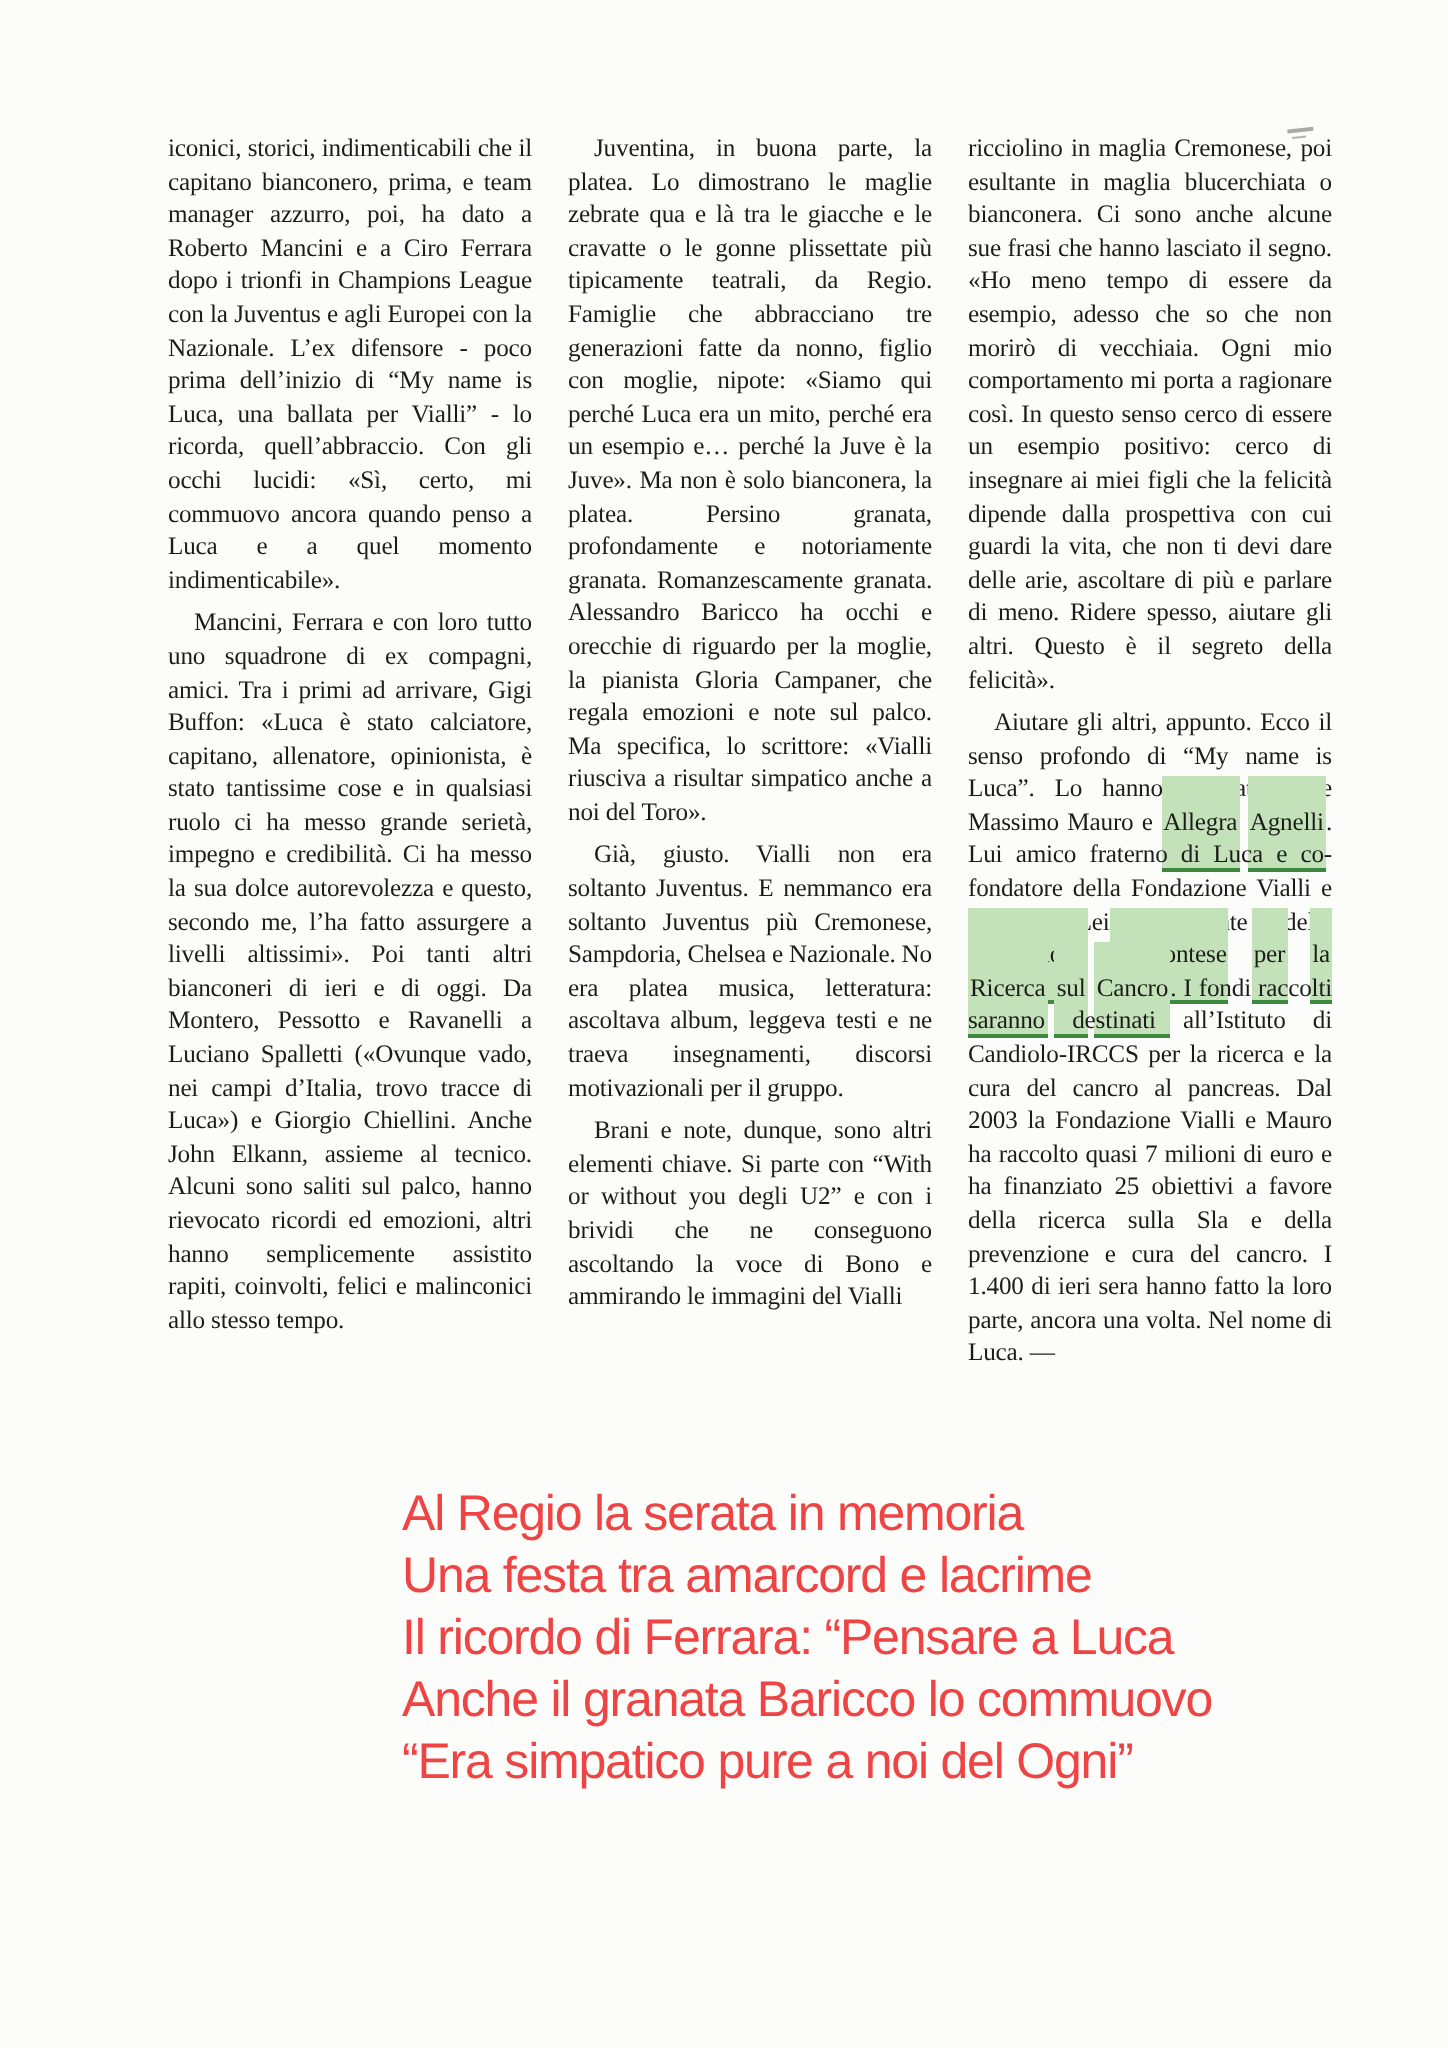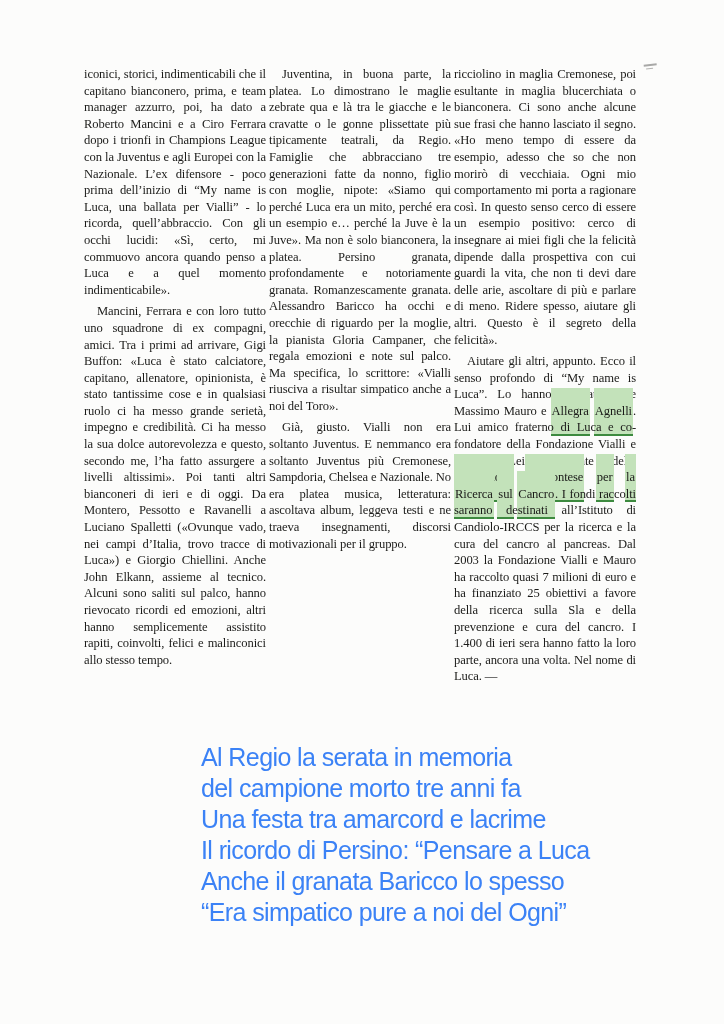--- a/index.html
+++ b/index.html
@@ -13,21 +13,21 @@
     overflow: hidden;
     font-family: "Liberation Serif", serif;
     color: var(--ink, #1b1b19);
   }
   .columns {
     position: absolute;
     left: 84px;
     top: 66px;
     width: 580px;
     display: flex;
-    gap: 3px;
+    gap: 18px;
   }
   .col {
     width: 182px;
     flex: 0 0 182px;
     font-size: 12.6px;
     line-height: 16.6px;
     text-align: justify;
     hyphens: auto;
     -webkit-hyphens: auto;
     letter-spacing: -0.1px;
@@ -39,21 +39,21 @@
     border-bottom: 2px solid var(--hl-line, #3d8a3f);
     padding: 16px 1px;
   }
   .headline {
     position: absolute;
     left: 201px;
     top: 742px;
     width: 345px;
     font-family: "Liberation Sans", sans-serif;
     font-weight: 500;
-    color: #3b82f6;
+    color: #ef4444;
     font-size: 25px;
     line-height: 31px;
     letter-spacing: -0.6px;
   }
   .headline-line { white-space: nowrap; }
   .artifact {
     position: absolute;
     left: 644px;
     top: 64px;
     width: 13px;
@@ -78,31 +78,31 @@
 <div class="page">
 
   <div class="columns">
     <div class="col" lang="it">
         <p class="para"><span>iconici, storici, indimenticabili che il capitano bianconero, prima, e team manager azzurro, poi, ha dato a Roberto Mancini e a Ciro Ferrara dopo i trionfi in Champions League con la Juventus e agli Europei con la Nazionale. L’ex difensore - poco prima dell’inizio di “My name is Luca, una ballata per Vialli” - lo ricorda, quell’abbraccio. Con gli occhi lucidi: «Sì, certo, mi commuovo ancora quando penso a Luca e a quel momento indimenticabile».</span></p>
         <p class="para indent"><span>Mancini, Ferrara e con loro tutto uno squadrone di ex compagni, amici. Tra i primi ad arrivare, Gigi Buffon: «Luca è stato calciatore, capitano, allenatore, opinionista, è stato tantissime cose e in qualsiasi ruolo ci ha messo grande serietà, impegno e credibilità. Ci ha messo la sua dolce autorevolezza e questo, secondo me, l’ha fatto assurgere a livelli altissimi». Poi tanti altri bianconeri di ieri e di oggi. Da Montero, Pessotto e Ravanelli a Luciano Spalletti («Ovunque vado, nei campi d’Italia, trovo tracce di Luca») e Giorgio Chiellini. Anche John Elkann, assieme al tecnico. Alcuni sono saliti sul palco, hanno rievocato ricordi ed emozioni, altri hanno semplicemente assistito rapiti, coinvolti, felici e malinconici allo stesso tempo.</span></p>
       </div>
     <div class="col" lang="it">
         <p class="para indent"><span>Juventina, in buona parte, la platea. Lo dimostrano le maglie zebrate qua e là tra le giacche e le cravatte o le gonne plissettate più tipicamente teatrali, da Regio. Famiglie che abbracciano tre generazioni fatte da nonno, figlio con moglie, nipote: «Siamo qui perché Luca era un mito, perché era un esempio e… perché la Juve è la Juve». Ma non è solo bianconera, la platea. Persino granata, profondamente e notoriamente granata. Romanzescamente granata. Alessandro Baricco ha occhi e orecchie di riguardo per la moglie, la pianista Gloria Campaner, che regala emozioni e note sul palco. Ma specifica, lo scrittore: «Vialli riusciva a risultar simpatico anche a noi del Toro».</span></p>
         <p class="para indent"><span>Già, giusto. Vialli non era soltanto Juventus. E nemmanco era soltanto Juventus più Cremonese, Sampdoria, Chelsea e Nazionale. No era platea musica, letteratura: ascoltava album, leggeva testi e ne traeva insegnamenti, discorsi motivazionali per il gruppo.</span></p>
+        <p class="para indent"><span>Brani e note, dunque, sono altri elementi chiave. Si parte con “With or without you degli U2” e con i brividi che ne conseguono ascoltando la voce di Bono e ammirando le immagini del Vialli</span></p>
       </div>
     <div class="col" lang="it">
         <p class="para"><span>ricciolino in maglia Cremonese, poi esultante in maglia blucerchiata o bianconera. Ci sono anche alcune sue frasi che hanno lasciato il segno. «Ho meno tempo di essere da esempio, adesso che so che non morirò di vecchiaia. Ogni mio comportamento mi porta a ragionare così. In questo senso cerco di essere un esempio positivo: cerco di insegnare ai miei figli che la felicità dipende dalla prospettiva con cui guardi la vita, che non ti devi dare delle arie, ascoltare di più e parlare di meno. Ridere spesso, aiutare gli altri. Questo è il segreto della felicità».</span></p>
         <p class="para indent"><span>Aiutare gli altri, appunto. Ecco il senso profondo di “My name is Luca”. Lo hanno spiegato bene Massimo Mauro e </span><span class="hl">Allegra</span> <span class="hl">Agnelli</span><span>. Lui amico fraterno di Luca e co-fondatore della Fondazione Vialli e Mauro. Lei presidente della </span><span class="hl">Fondazione</span> <span class="hl">Piemontese</span> <span class="hl">per</span> <span class="hl">la</span> <span class="hl">Ricerca</span> <span class="hl">sul</span> <span class="hl">Cancro</span><span>. I fondi raccolti saranno destinati all’Istituto di Candiolo-IRCCS per la ricerca e la cura del cancro al pancreas. Dal 2003 la Fondazione Vialli e Mauro ha raccolto quasi 7 milioni di euro e ha finanziato 25 obiettivi a favore della ricerca sulla Sla e della prevenzione e cura del cancro. I 1.400 di ieri sera hanno fatto la loro parte, ancora una volta. Nel nome di Luca. —</span></p>
       </div>
   </div>
 
   <div class="artifact"></div>
 
   <div class="headline">
       <div class="headline-line">Al Regio la serata in memoria</div>
-      <div class="headline-line">del campione morto tre anni fa</div>
       <div class="headline-line">Una festa tra amarcord e lacrime</div>
-      <div class="headline-line">Il ricordo di Persino: “Pensare a Luca</div>
-      <div class="headline-line">Anche il granata Baricco lo spesso</div>
+      <div class="headline-line">Il ricordo di Ferrara: “Pensare a Luca</div>
+      <div class="headline-line">Anche il granata Baricco lo commuovo</div>
       <div class="headline-line">“Era simpatico pure a noi del Ogni”</div>
     </div>
 
 </div>
 
 </body></html>

